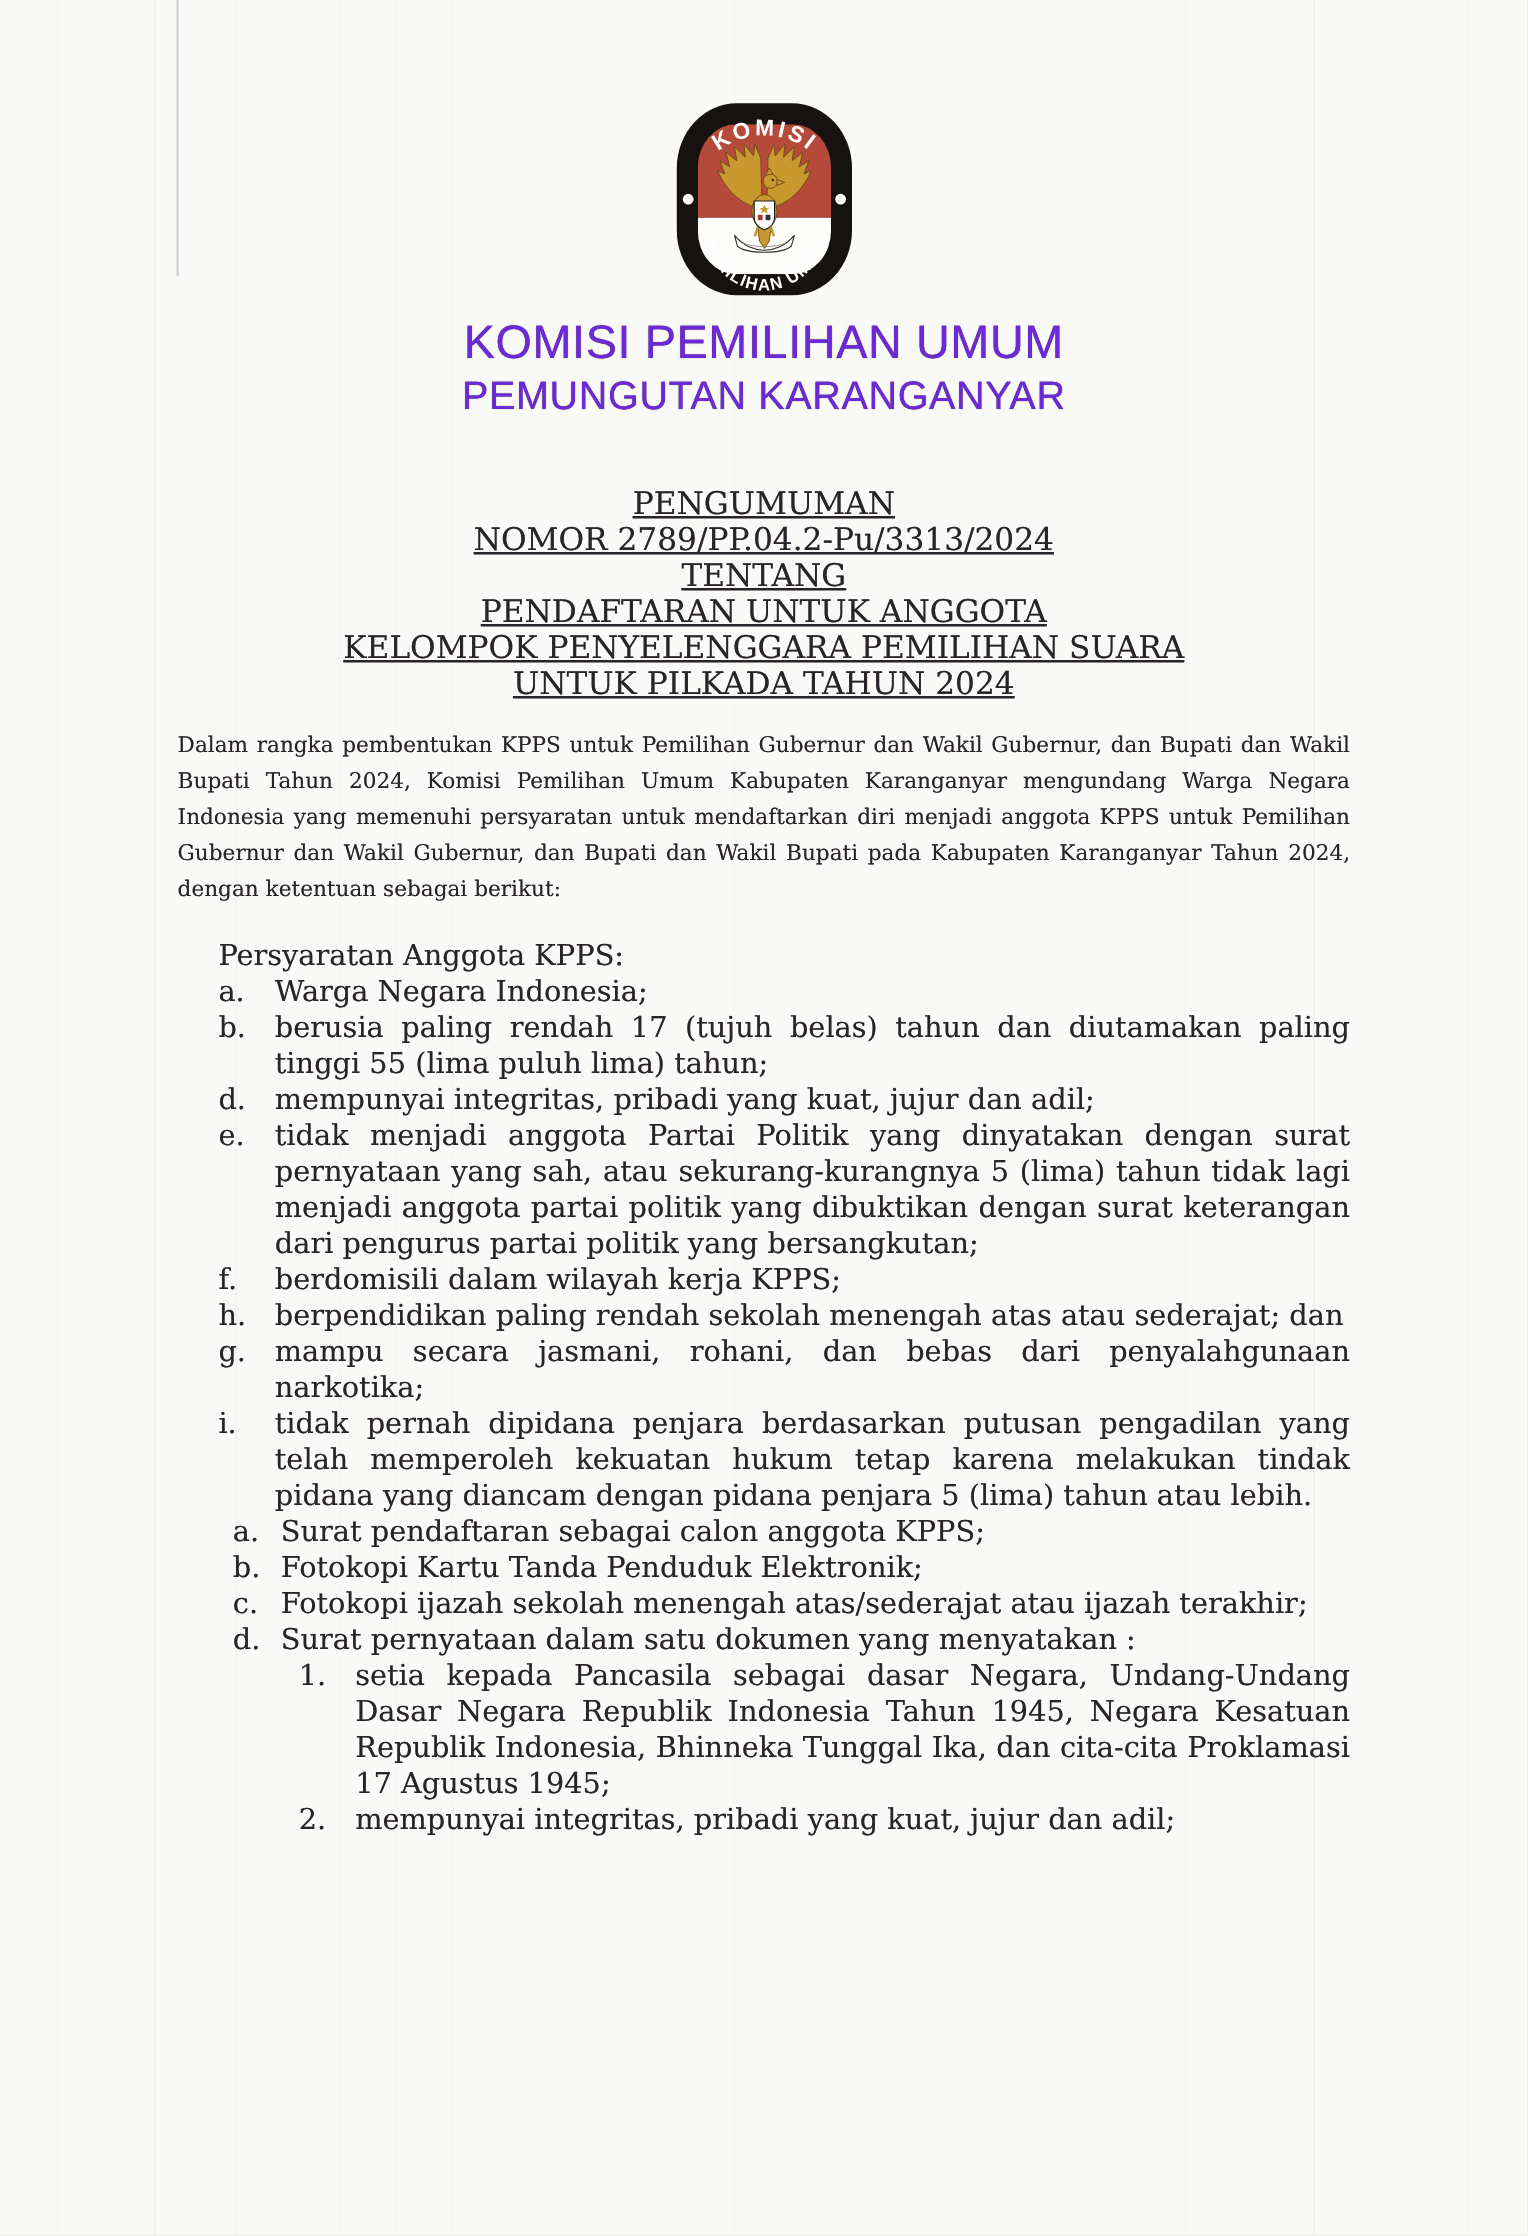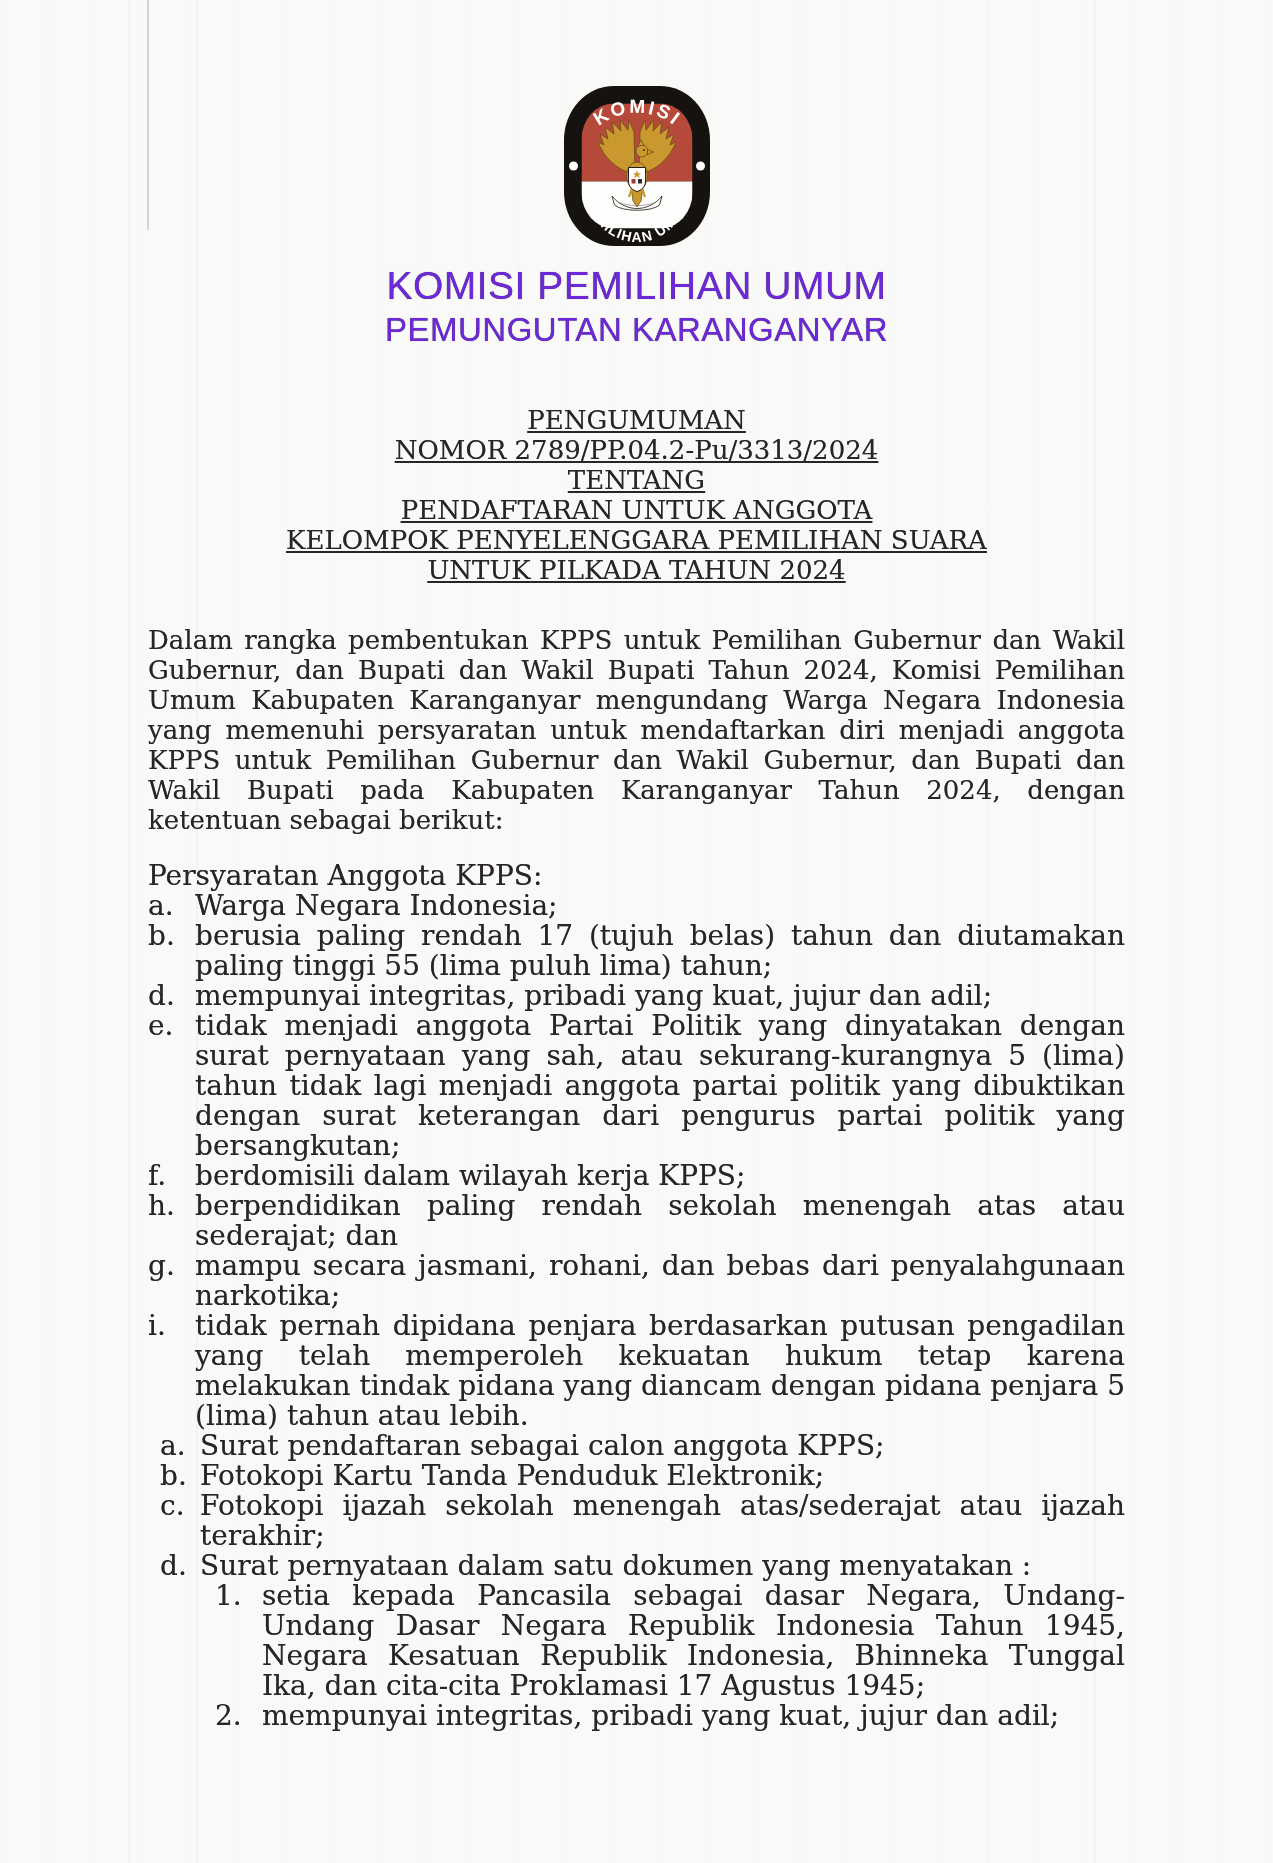--- a/index.html
+++ b/index.html
@@ -30,24 +30,24 @@
   .logo-wrap svg{display:inline-block;}
 
   .org{line-height:1.12;text-align:center;margin-top:12px;
        font-family:"Liberation Sans", sans-serif;color:#6d28d9;}
   .org-line1{font-size:39px;letter-spacing:0.5px;text-shadow:0 0 0.7px #2a2a2c;}
   .org-line2{font-size:33px;letter-spacing:0.5px;margin-top:4px;text-shadow:0 0 0.7px #2a2a2c;}
 
   .title-block{margin-top:56px;text-align:center;font-size:26px;line-height:30px;
                text-shadow:0 0 0.5px rgba(45,40,45,0.55);text-decoration:underline;}
 
-  .intro{margin-top:40px;font-size:26px;line-height:30px;text-align:justify;
+  .intro{margin-top:22px;font-size:18px;line-height:30px;text-align:justify;
          text-shadow:0 0 0.5px rgba(45,40,45,0.55);}
 
-  .doc-section{font-size:28px;line-height:30px;text-shadow:0 0 0.5px rgba(45,40,45,0.55);}
+  .doc-section{font-size:24px;line-height:30px;text-shadow:0 0 0.5px rgba(45,40,45,0.55);margin-left:34px;}
   .sec-heading{margin-top:24px;}
   .sec2 .sec-heading{margin-top:40px;}
 
   .item{padding-left:47px;text-align:justify;}
   .item > .marker{display:inline-block;width:47px;margin-left:-47px;}
   .sec2 .item{padding-left:52px;}
   .sec2 .item > .marker{width:40px;margin-left:-40px;}
   .subitem{padding-left:114px;text-align:justify;}
   .subitem > .marker{display:inline-block;width:47px;margin-left:-47px;}
 </style>

